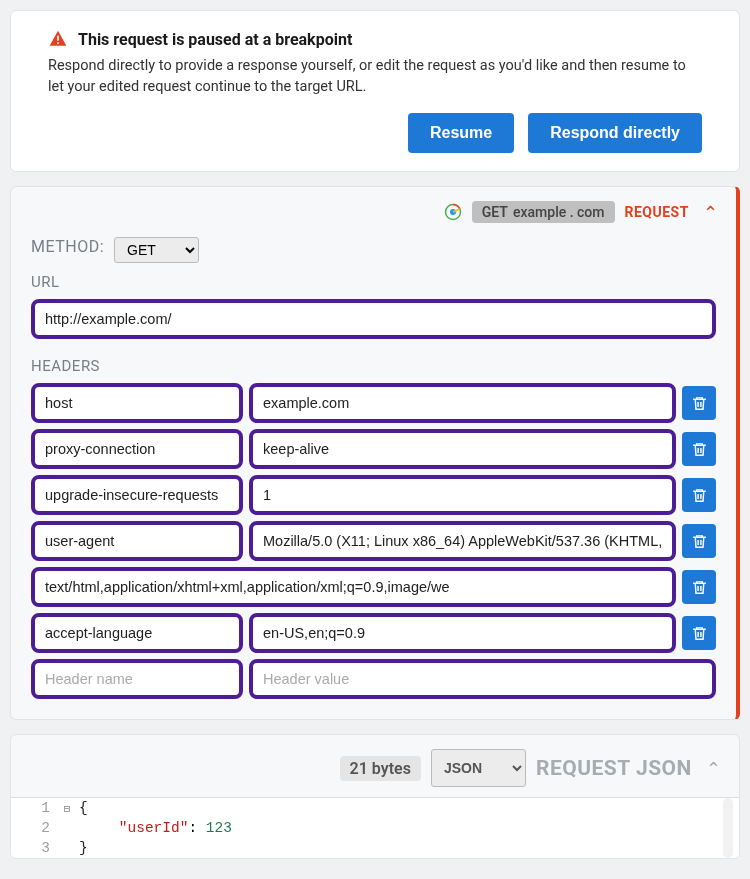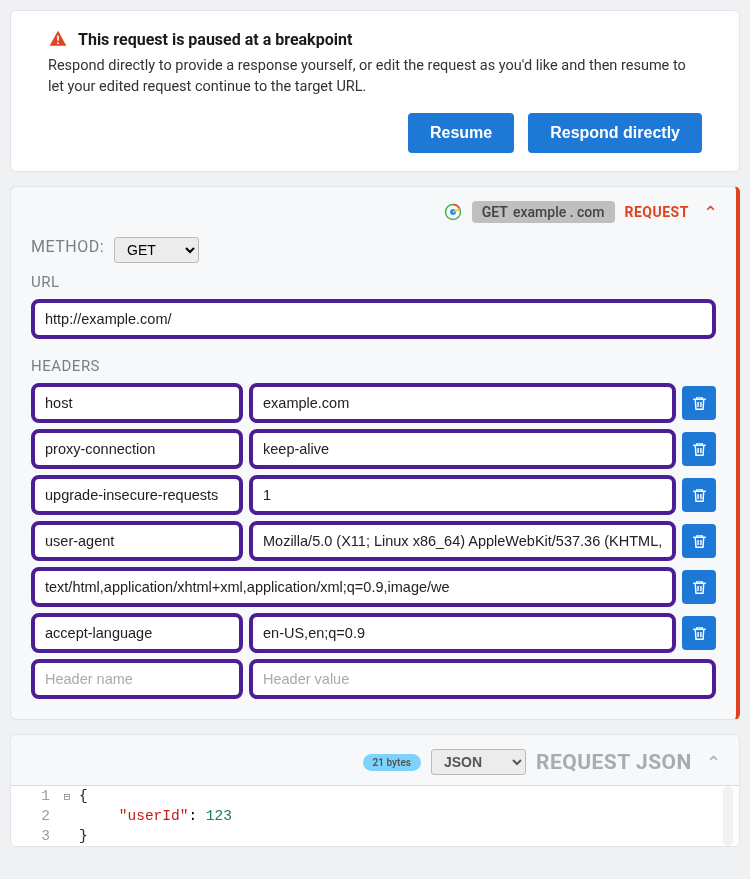--- a/index.html
+++ b/index.html
@@ -36,22 +36,22 @@
     .headers-table { display: flex; flex-direction: column; gap: 6px; }
     .header-row { display: flex; gap: 6px; align-items: center; }
     .header-name { flex: 0 0 212px; }
     .header-value { flex: 1; }
     .icon-btn { background: #1d78d6; color: #fff; border: none; border-radius: 4px; width: 34px; height: 34px; display: flex; align-items: center; justify-content: center; cursor: pointer; flex-shrink: 0; }
     .icon-btn svg { width: 17px; height: 17px; }
     
     
     .body-panel { background: #f7f8f9; padding: 0; overflow: hidden; }
     .body-header { display: flex; align-items: center; justify-content: flex-end; gap: 10px; padding: 14px 18px 10px; }
-    .bytes-pill { background: #7dd3fc; color: #555; font-size: 10px; padding: 3px 10px; border-radius: 9px; font-weight: 600; }
-    select.type-select { background: #ececec; border: 1px solid #bbb; border-radius: 3px; padding: 3px 26px 3px 8px; font-size: 14px; height: 26px; appearance: auto; font-weight: 600; color: #555; }
+    .bytes-pill { background: #e5e5e5; color: #555; font-size: 16px; padding: 3px 10px; border-radius: 4px; font-weight: 600; }
+    select.type-select { background: #ececec; border: 1px solid #bbb; border-radius: 3px; padding: 3px 26px 3px 8px; font-size: 14px; height: 38px; appearance: auto; font-weight: 600; color: #555; }
     .body-title { color: #a8acb0; font-size: 21px; font-weight: 700; letter-spacing: 0.5px; }
     .chevron-grey { color: #a8acb0; font-size: 18px; margin-left: 4px; cursor: pointer; }
     
     .code-editor { background: #fff; border-top: 1px solid #ddd; font-family: "SFMono-Regular", Consolas, "Liberation Mono", Menlo, monospace; font-size: 14.5px; position: relative; }
     .code-line { display: flex; align-items: center; height: 20px; }
     .gutter { flex: 0 0 48px; text-align: right; padding-right: 8px; color: #9a9fa4; border-right: 1px solid transparent; user-select: none; }
     .fold-col { flex: 0 0 16px; text-align: center; color: #888; font-size: 11px; user-select: none; }
     .code-content { flex: 1; padding-left: 4px; white-space: pre; }
     .guide { border-left: 1px solid #d0d0d0; display: inline-block; height: 100%; margin-right: 4px; }
     .tok-brace { color: #222; }

